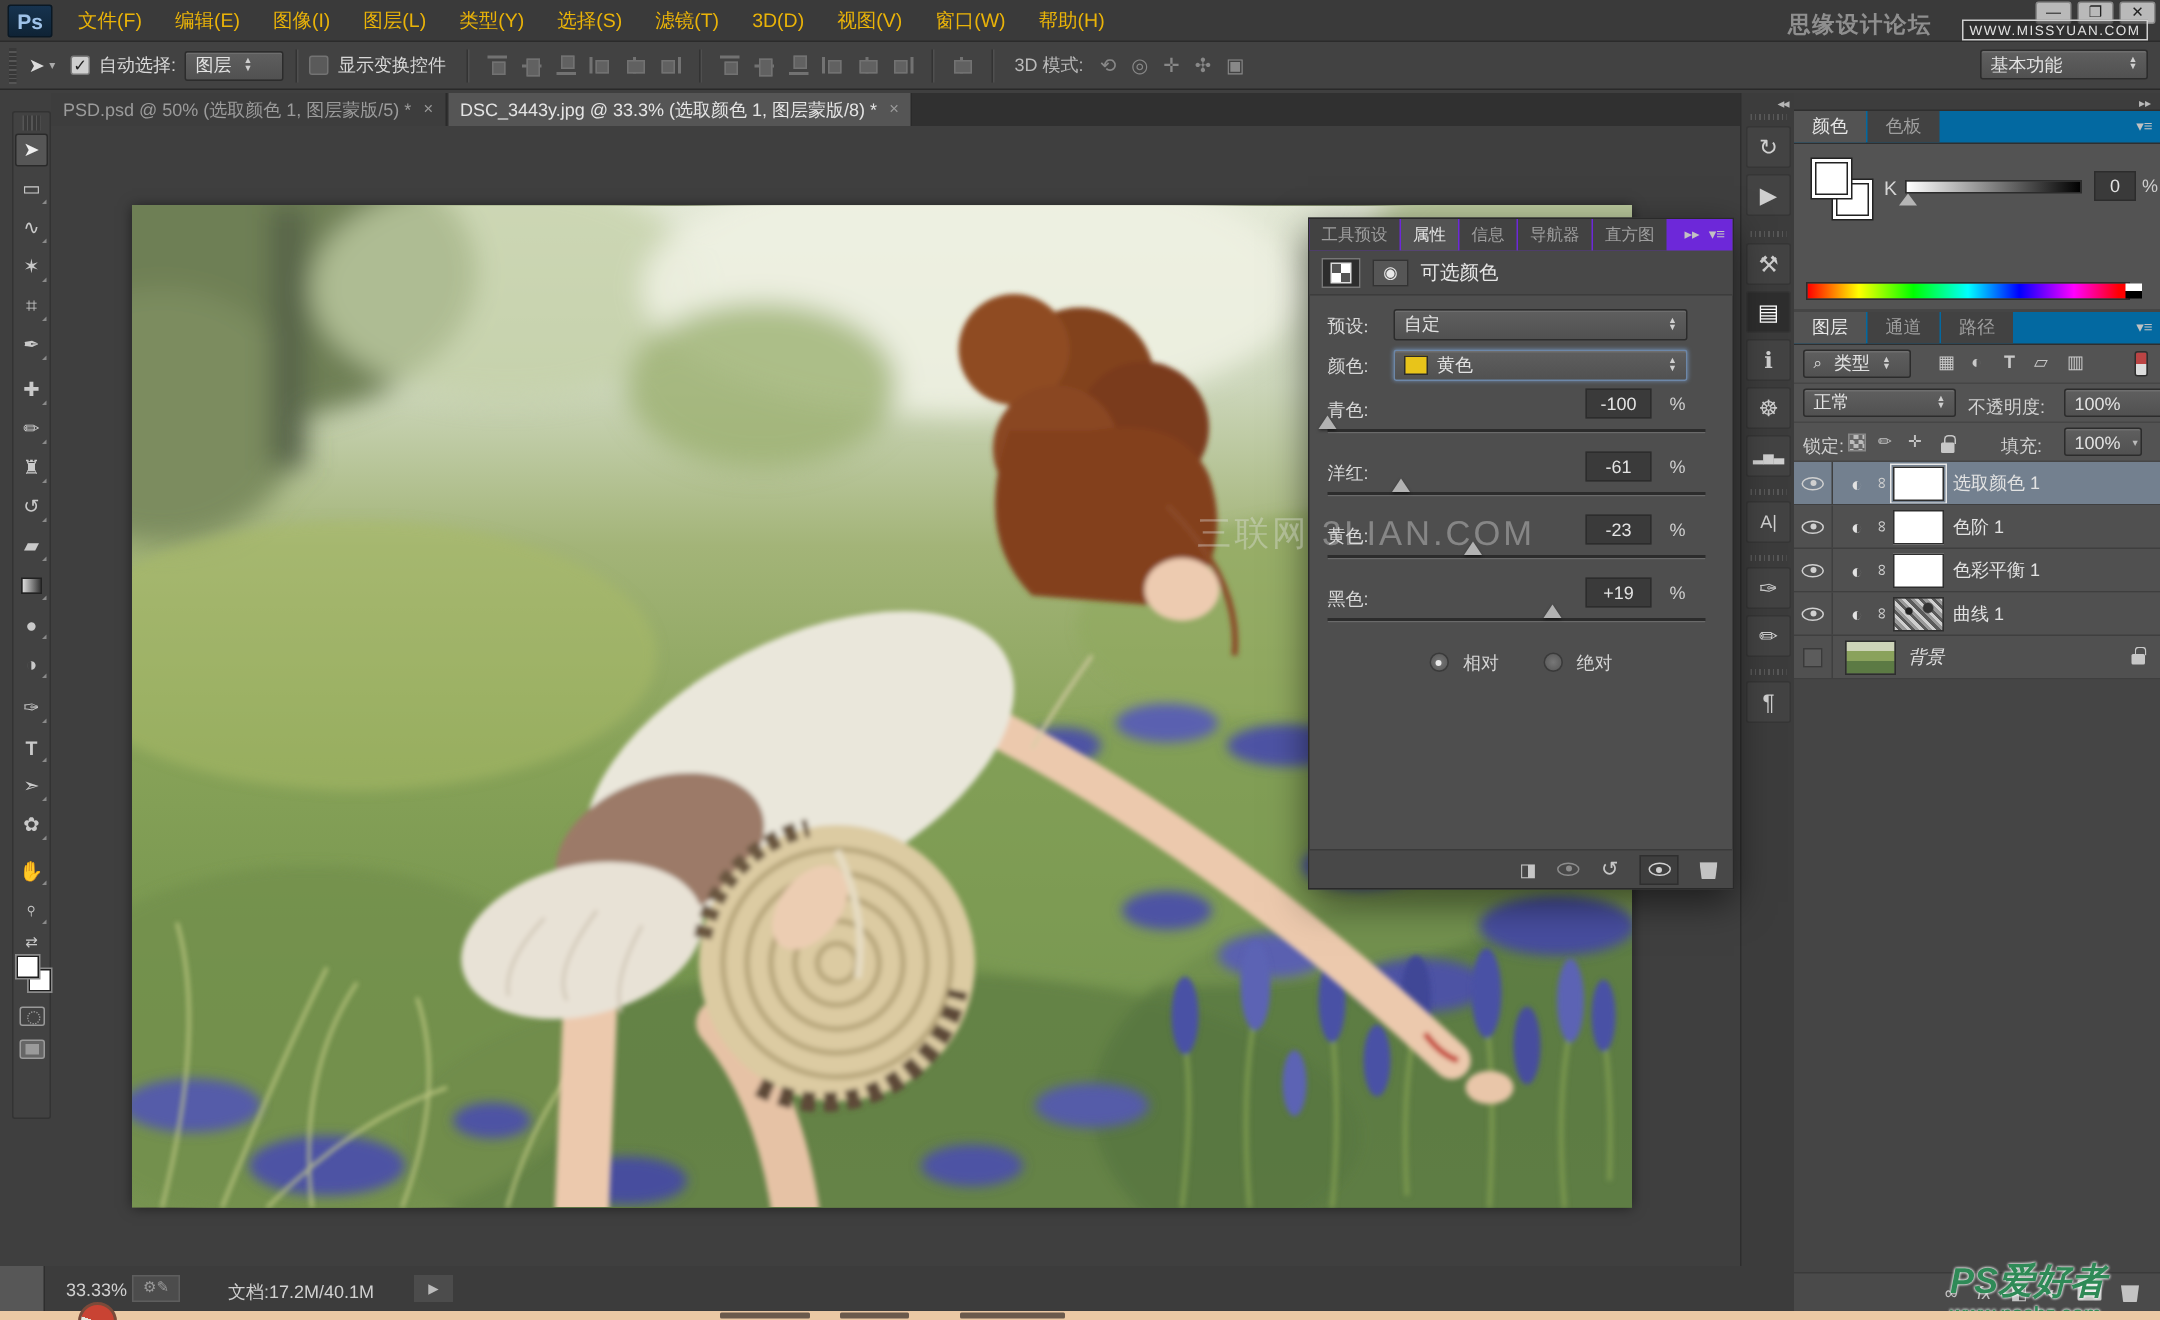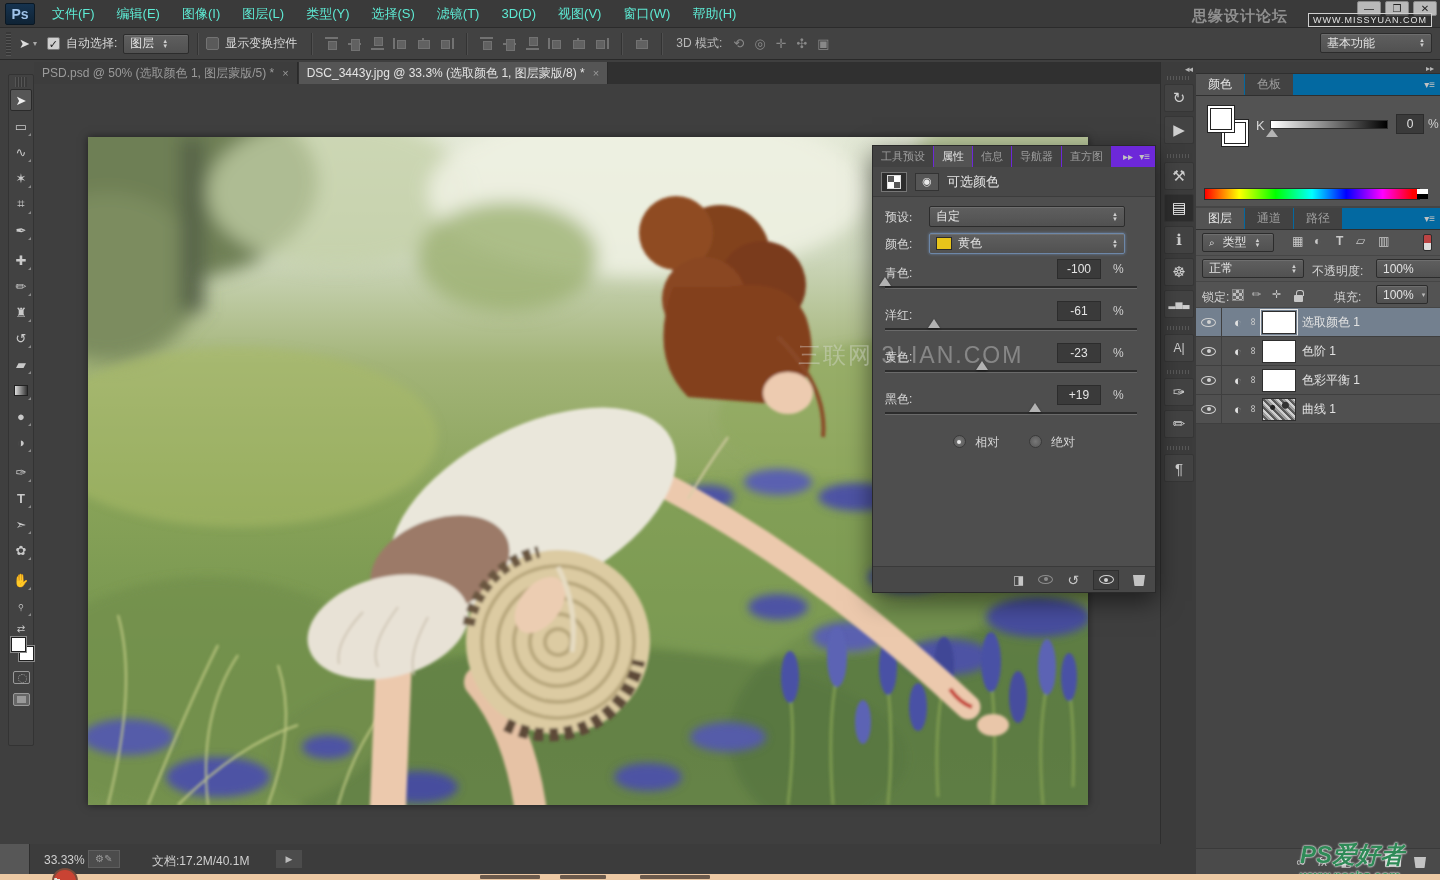--- a/index.html
+++ b/index.html
@@ -7,21 +7,21 @@
     font-family:"Liberation Sans","DejaVu Sans",sans-serif; font-size:12px; color:#d6d6d6;
     -webkit-font-smoothing:antialiased; }
   .abs { position:absolute; }
 
   
   #menubar { position:absolute; top:0; left:0; width:1440px; height:28px; background:#3a3a3a;
     border-bottom:1px solid #2b2b2b; display:flex; align-items:center; z-index:80;}
   #pslogo { width:30px; height:22px; margin:0 6px 0 5px; background:linear-gradient(#16334f,#0f2335);
     color:#9fc2e8; font-weight:bold; font-size:14px; display:flex; align-items:center; justify-content:center;
     border:1px solid #0a1824; border-radius:2px;}
-  .menu-item { padding:0 11px; height:28px; display:flex; align-items:center; color:#5eead4; font-size:13px; cursor:default;}
+  .menu-item { padding:0 11px; height:28px; display:flex; align-items:center; color:#eab308; font-size:13px; cursor:default;}
   #win-controls { position:absolute; right:3px; top:1px; display:flex; gap:4px; }
   .winbtn { width:24px; height:15px; background:#b9b9b9; color:#222; font-size:10px; line-height:14px;
     text-align:center; border:1px solid #888; border-radius:2px;}
   #wm-missyuan { position:absolute; right:152px; top:7px; color:#8f8f8f; font-weight:bold; font-size:15px; letter-spacing:1px; z-index:81;}
   #wm-missyuan-box { position:absolute; right:8px; top:13px; border:1px solid #cfcfcf; color:#e2e2e2;
     font-size:9px; padding:1px 4px; letter-spacing:1px; background:rgba(40,40,40,.55); z-index:82;}
 
   
   #optionsbar { position:absolute; top:28px; left:0; width:1440px; height:32px; background:#424242;
     border-bottom:1px solid #292929; display:flex; align-items:center; z-index:79;}
@@ -671,20 +671,28 @@
     </div>
     <div class="layer-row">
       <div class="eyebox">
           <span class="eye"></span>
         </div>
       <span class="adjbadge">◐</span>
       <span class="chain">∞</span>
       <div class="maskthumb curves"></div>
       <span class="layer-name">曲线 1</span>
     </div>
+    <div class="layer-row">
+      <div class="eyebox">
+          <span class="emptycheck"></span>
+        </div>
+      <div class="photothumb"></div>
+      <span class="layer-name" style="font-style:italic;">背景</span>
+      <span class="bg-lock"><span class="padlock"></span></span>
+    </div>
   </div>
 
   <div id="lp-bottom">
     <span class="lpb-icon">∞</span>
     <span class="lpb-icon" style="font-style:italic;">fx</span>
     <span class="lpb-icon">◧</span>
     <span class="lpb-icon">◐</span>
     <span class="folder-ic"></span>
     <span class="trash-ic"></span>
   </div>

